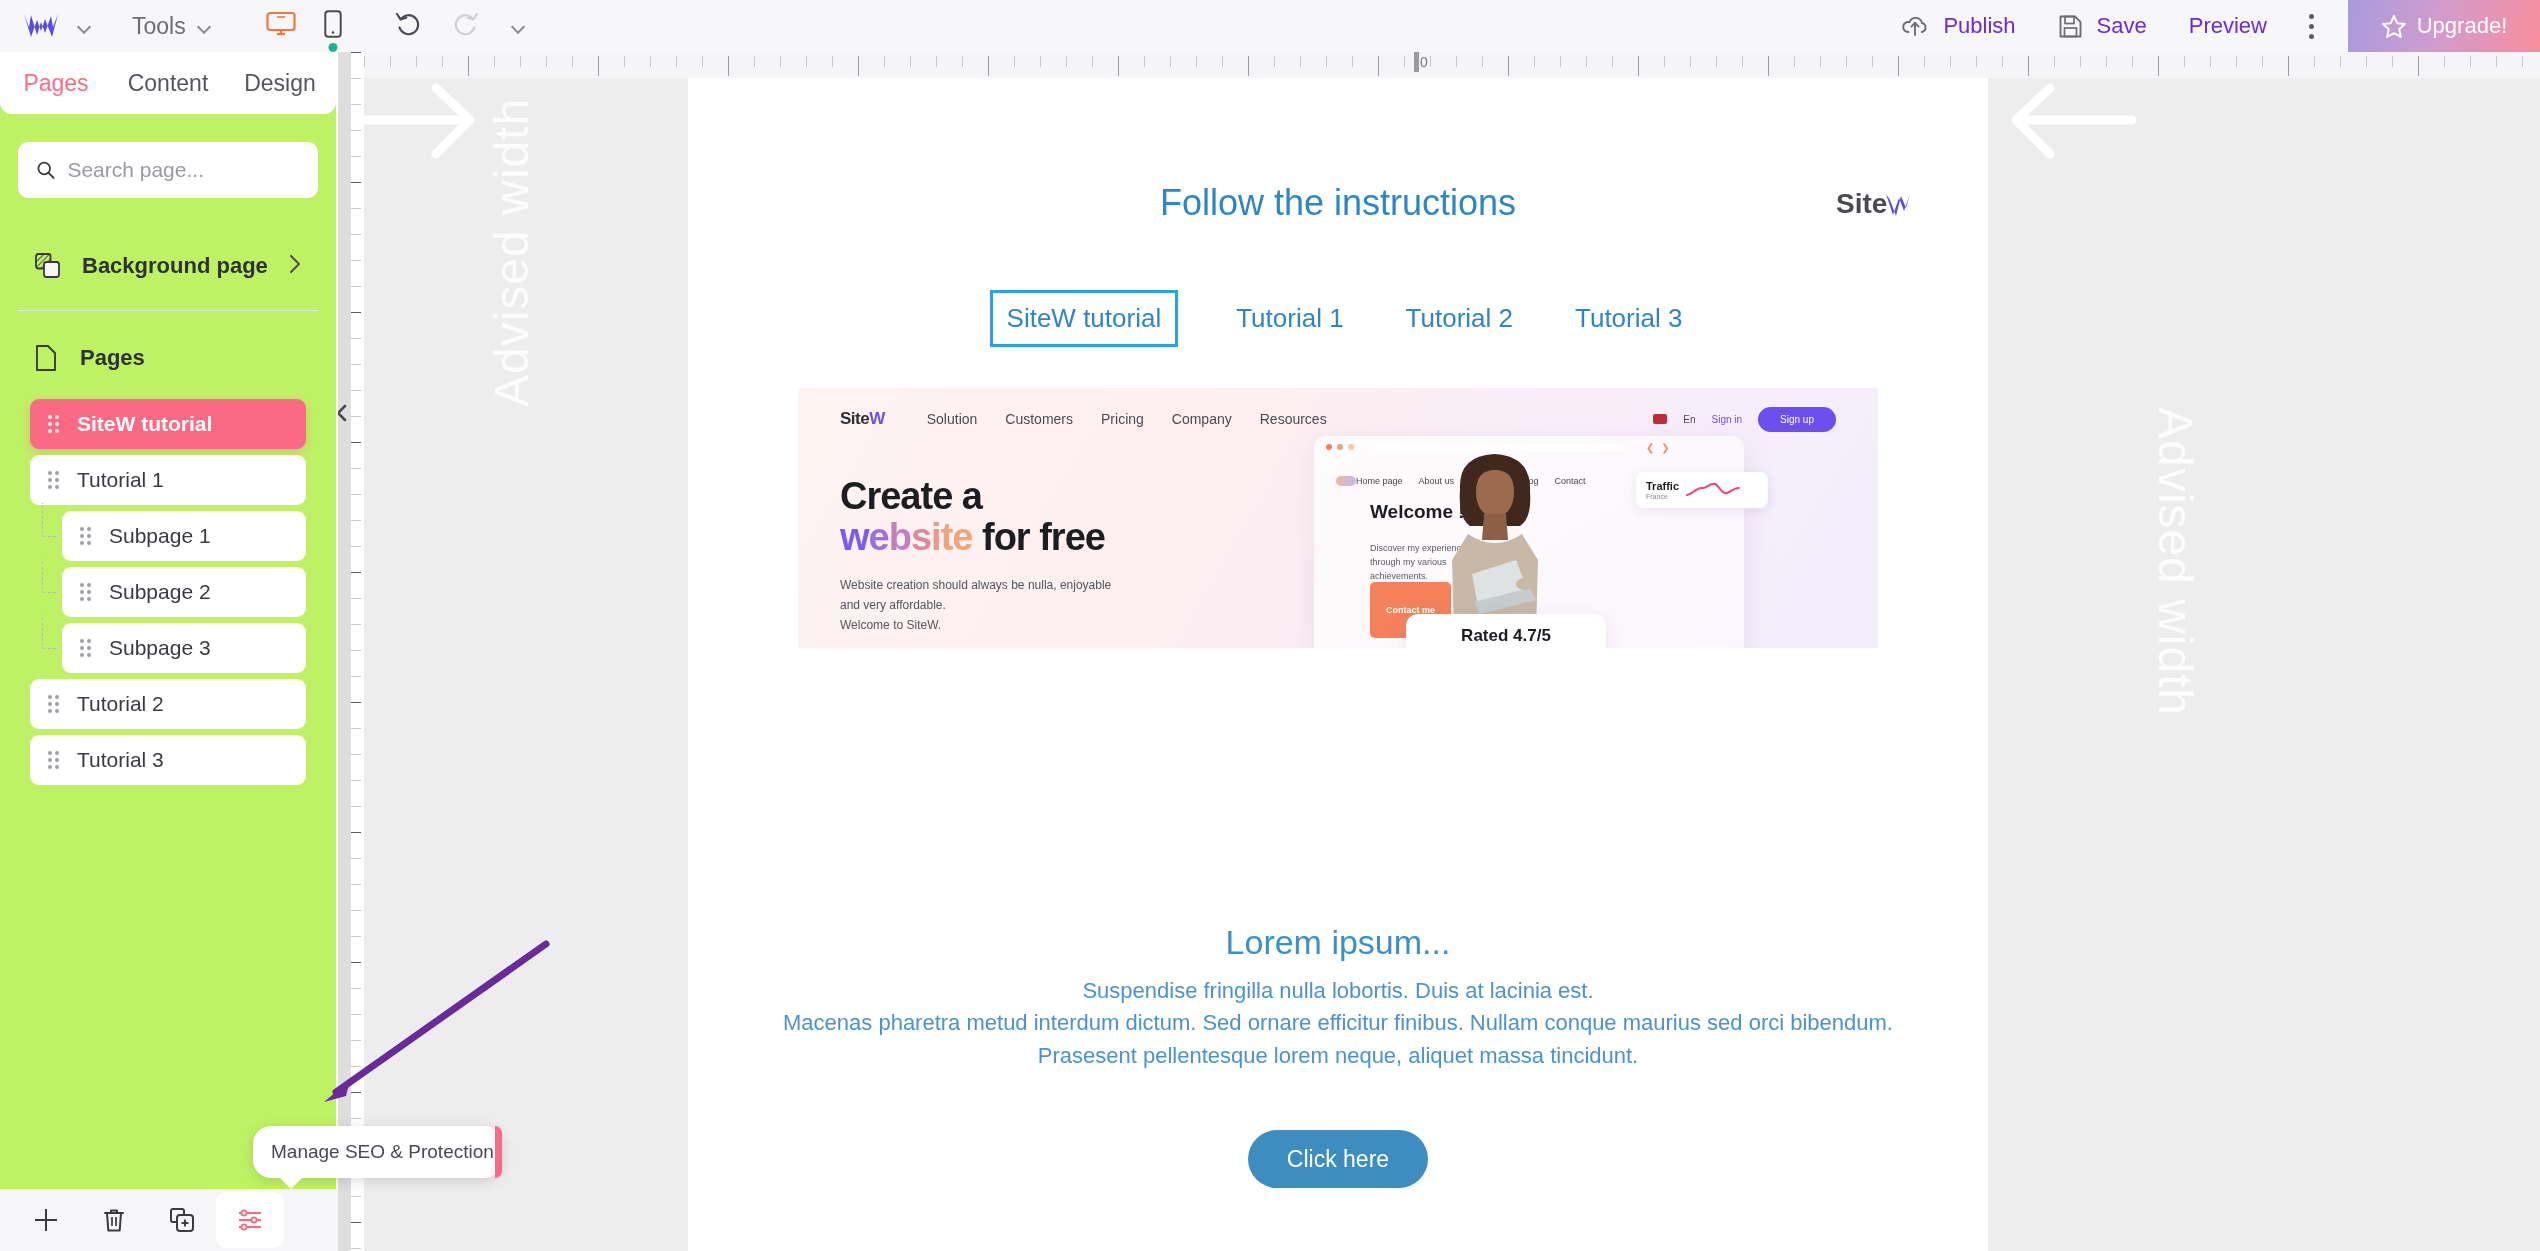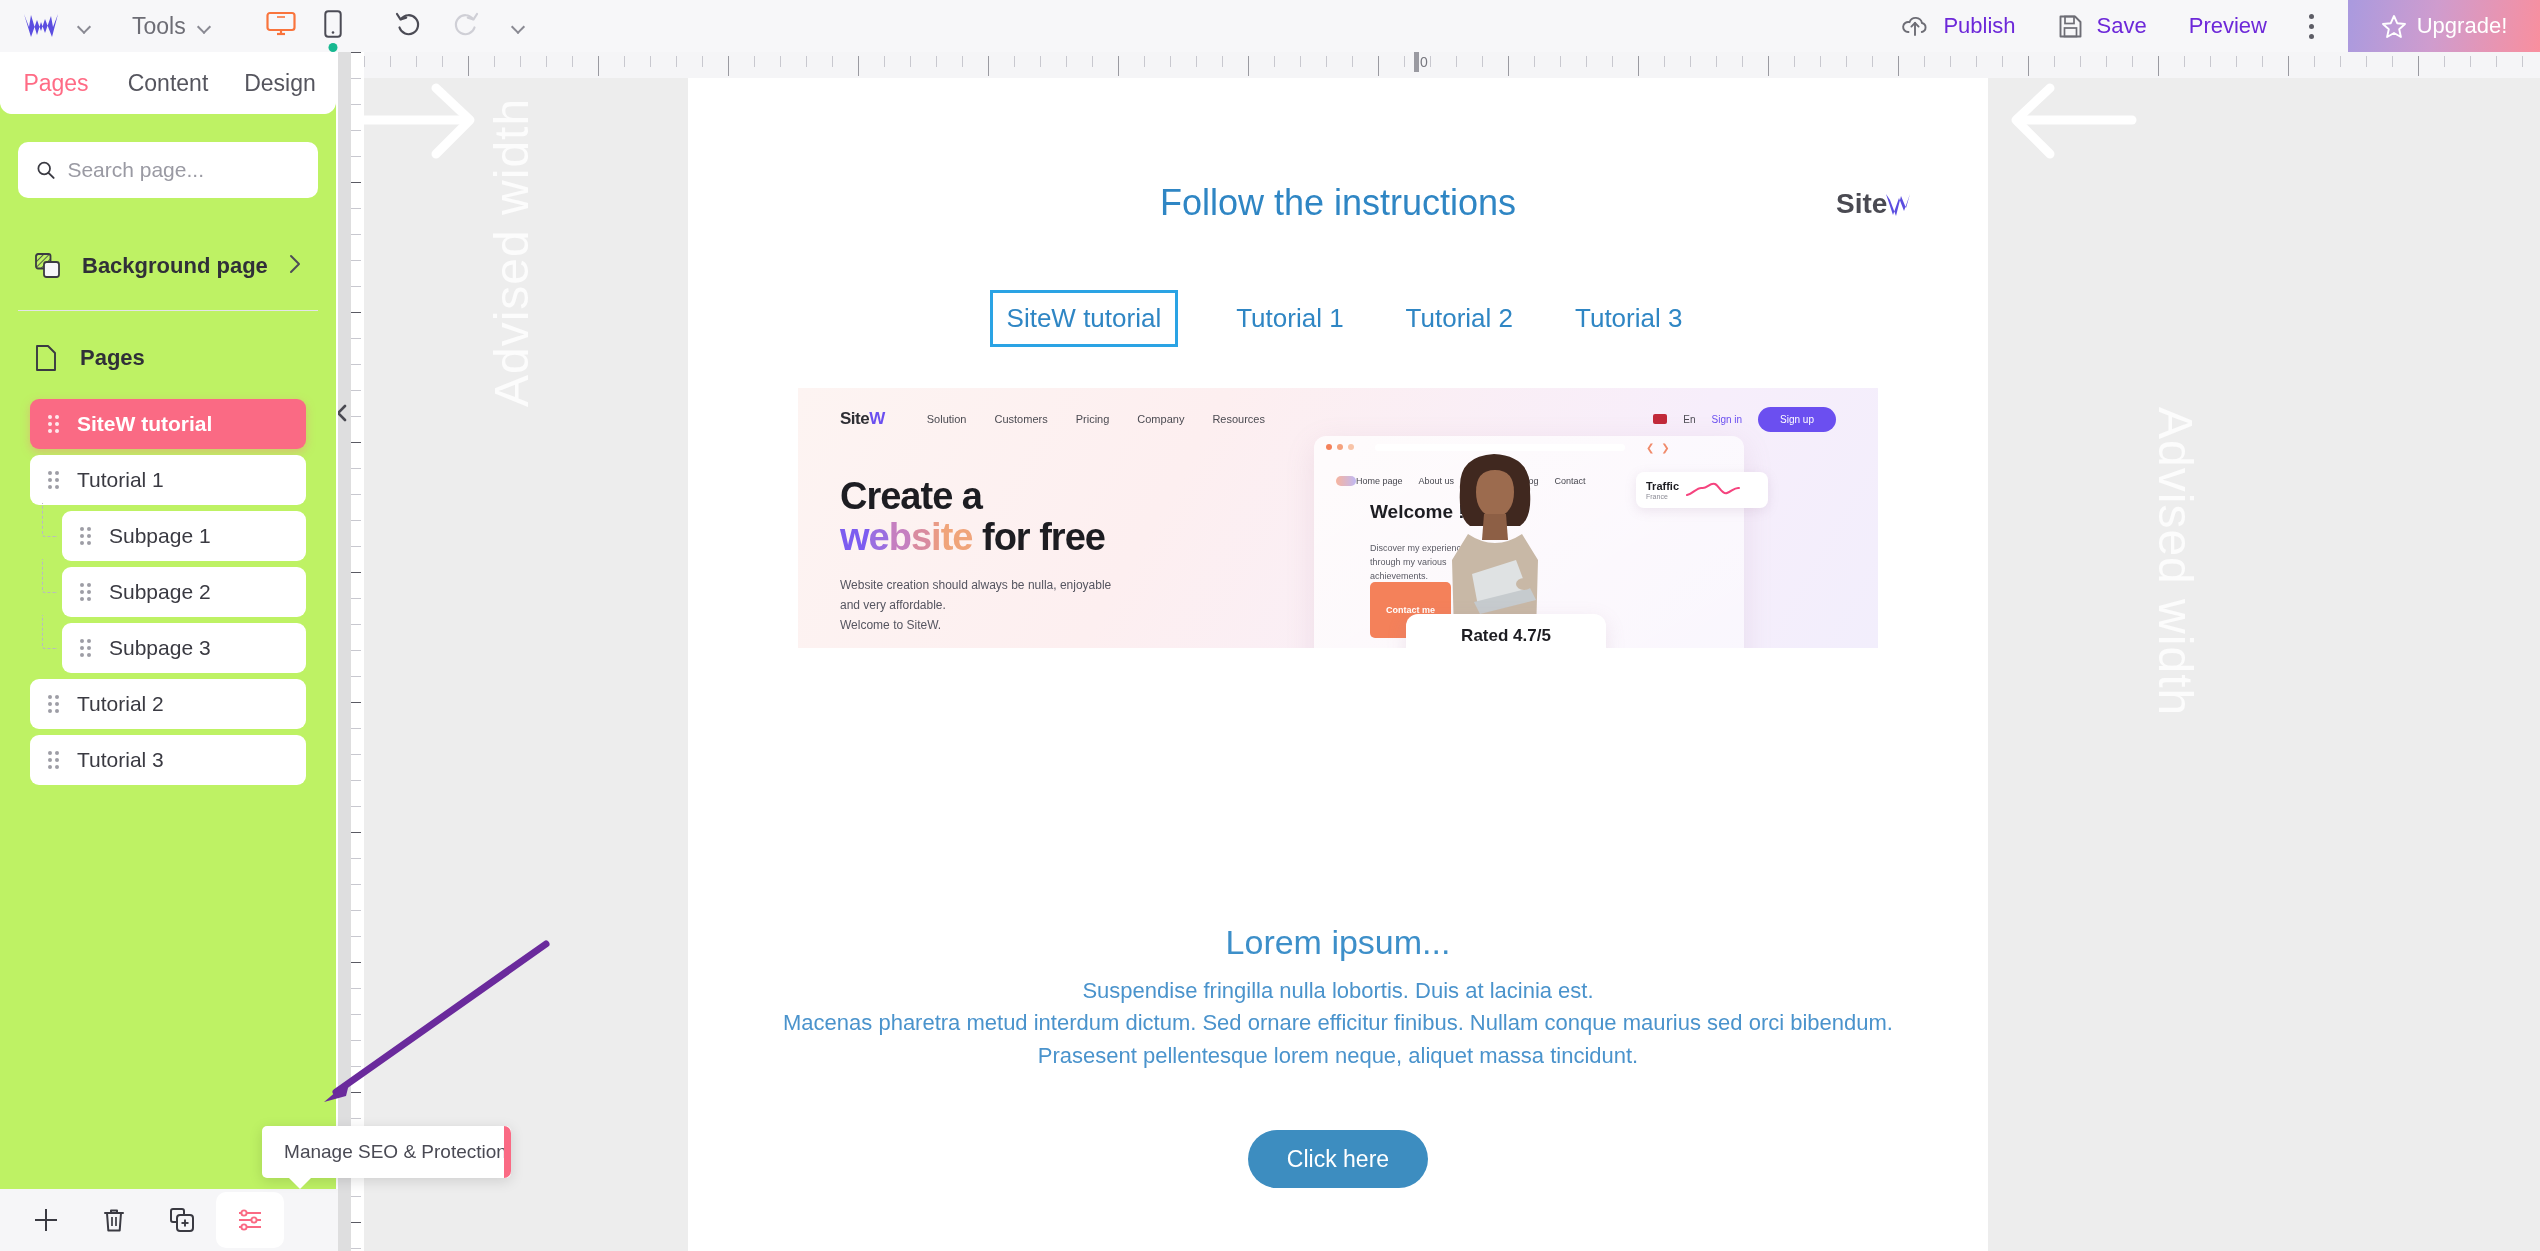--- a/index.html
+++ b/index.html
@@ -147,29 +147,28 @@
   .btool {
     width: 68px; height: 56px;
     display: flex; align-items: center; justify-content: center;
     cursor: pointer; border-radius: 10px;
   }
   .btool:nth-child(1) { margin-left: 12px; }
   .btool.active { background: #fff; }
 
   
   .tooltip {
-    position: absolute; left: 262px; bottom: 73px;
+    position: absolute; left: 253px; bottom: 73px;
     width: 249px; height: 52px;
-    background: #fff; border-radius: 5px;
+    background: #fff; border-radius: 18px;
     box-shadow: 0 3px 14px rgba(0,0,0,.13);
     display: flex; align-items: center;
     padding-left: 18px;
     font-size: 19px; color: #4a4a54;
     z-index: 70;
-    justify-content: center;
   }
   .tooltip::before {
     content:""; position:absolute; left: 27px; bottom: -11px;
     width: 0; height: 0;
     border-left: 11px solid transparent; border-right: 11px solid transparent;
     border-top: 11px solid #fff;
   }
   .tooltip::after {
     content:""; position:absolute; right: 0; top: 0;
     width: 7px; height: 52px; background: #fa6a84;
@@ -278,21 +277,21 @@
     display: flex; align-items: center; justify-content: center;
     cursor: pointer;
   }
 
   
   .mock { position: absolute; inset: 0; background: linear-gradient(120deg,#fdf4f2 0%,#fdeff0 35%,#f7eefb 75%,#f2eefc 100%); }
   .mock-nav { position:absolute; top: 14px; left: 0; width: 100%; height: 34px; display:flex; align-items:center; }
   .mock-logo { margin-left: 42px; font-size: 17px; font-weight: bold; color:#2e2e33; letter-spacing:-.5px; }
   .mock-logo .w { color:#6b4ff0; }
   .mock-links { display:flex; gap: 28px; margin-left: 42px; }
-  .mock-links span { font-size: 11px; color:#4b4b52; }
+  .mock-links span { font-size: 14px; color:#4b4b52; }
   .mock-right { margin-left:auto; margin-right: 42px; display:flex; align-items:center; gap:16px; }
   .mock-right .fl { width: 14px; height: 10px; background:#c22a3a; border-radius:2px; }
   .mock-right .en { font-size: 10px; color:#4b4b52; }
   .mock-right .si { font-size: 10px; color:#6b4ff0; }
   .mock-signup { background:#6b4ff0; color:#fff; font-size:10px; border-radius:14px; padding:7px 22px; }
 
   .mock-h1 { position:absolute; left: 42px; top: 88px; font-size: 38px; font-weight: bold; color:#1d1d22; line-height:1.08; letter-spacing:-1px;}
   .mock-h1 .g1{color:#7c5cf0;} .mock-h1 .g2{color:#9b6fe0;} .mock-h1 .g3{color:#c57fc0;}
   .mock-h1 .g4{color:#d98ba0;} .mock-h1 .g5{color:#e99a86;} .mock-h1 .g6{color:#f0a47a;}
   .mock-p { position:absolute; left: 42px; top: 188px; font-size: 12px; color:#555560; line-height: 1.65; }

